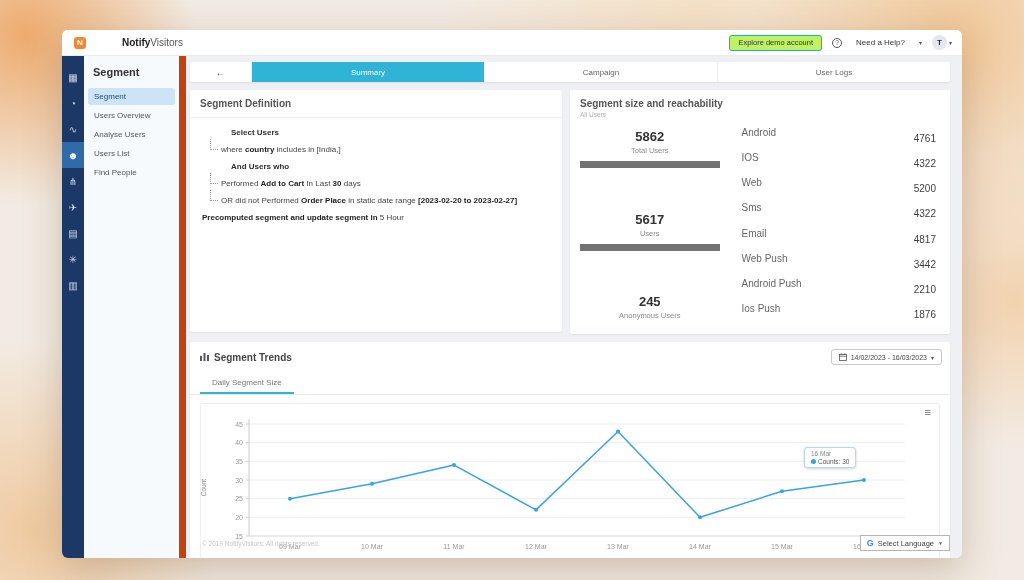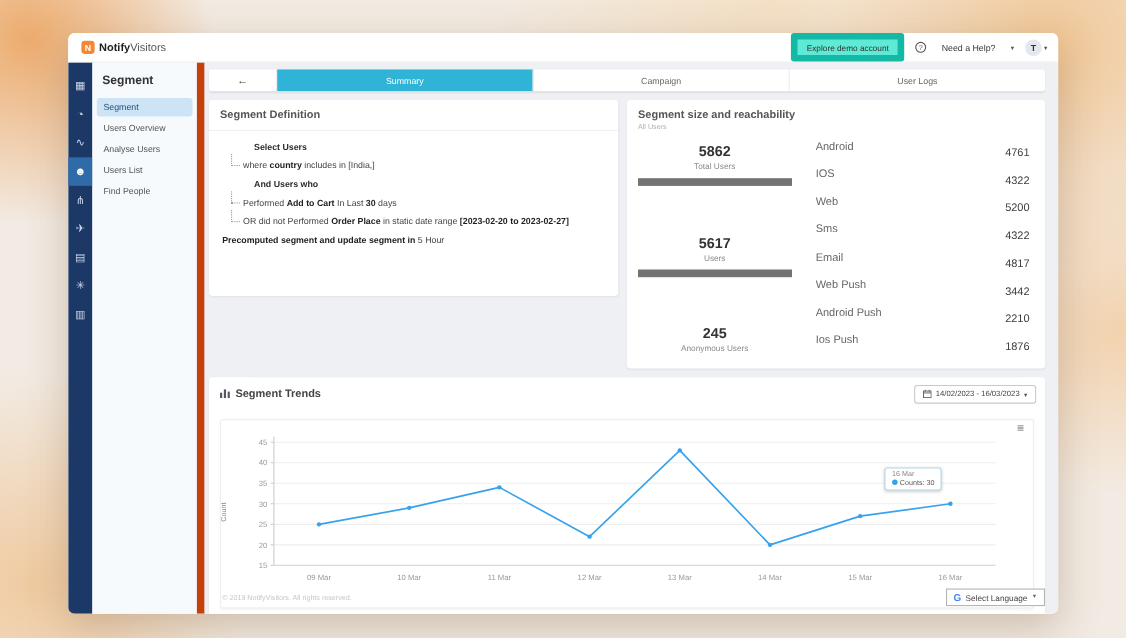--- a/index.html
+++ b/index.html
@@ -19,25 +19,25 @@
   .window { position:absolute; left:62px; top:30px; width:900px; height:528px;
     background:#fff; border-radius:6px; overflow:hidden;
     box-shadow:0 12px 38px rgba(110,70,30,.28); display:flex; flex-direction:column; }
 
   
   .topbar { flex:0 0 26px; display:flex; align-items:center; justify-content:space-between;
     padding:0 10px 0 12px; background:#fff; border-bottom:1px solid #ececec; }
   .brand { display:flex; align-items:center; gap:4px; font-size:10px; }
   .brand-icon { width:12px; height:12px; background:#f58634; color:#fff; border-radius:3px;
     font-size:8px; font-weight:bold; display:flex; align-items:center; justify-content:center; }
-  .brand-bold { font-weight:bold; color:#1d1d1d; }
+  .brand-bold { font-weight:bold; color:#1d1d1d;margin-left:32px; }
   .brand-light { color:#555; }
   .topbar-right { display:flex; align-items:center; gap:10px; }
-  .demo-btn { font-family:inherit; font-size:7.5px; color:#333; background:#5eead4;
-    border:6px solid #14b8a6; border-radius:3px; padding:2.5px 8px; cursor:pointer; }
+  .demo-btn { font-family:inherit; font-size:7.5px; color:#333; background:#bef264;
+    border:1px solid #14b8a6; border-radius:3px; padding:2.5px 8px; cursor:pointer; }
   .help { display:flex; align-items:center; gap:14px; font-size:8px; color:#333; cursor:pointer; }
   .help-q { width:10px; height:10px; border:1px solid #555; border-radius:50%; font-size:6.5px;
     color:#555; display:flex; align-items:center; justify-content:center; }
   .chev { font-size:6px; color:#555; }
   .avatar-wrap { display:flex; align-items:center; gap:2px; cursor:pointer; }
   .avatar { width:15px; height:15px; border-radius:50%; background:#e4e7f0; color:#333;
     font-size:8px; font-weight:bold; display:flex; align-items:center; justify-content:center; }
 
   .body { flex:1; display:flex; min-height:0; }
 
@@ -63,21 +63,21 @@
     font-size:10px; color:#444; cursor:pointer; font-family:inherit; }
   .tab { flex:1; background:#fff; border:none; border-right:1px solid #ececec;
     font-size:8px; color:#666; cursor:pointer; font-family:inherit; }
   .tab:last-child { border-right:none; }
   .tab.active { background:#2fb4d8; color:#fff; }
 
   .cards-row { display:flex; gap:8px; margin-bottom:8px; align-items:flex-start; }
   .card { background:#fff; border-radius:3px; box-shadow:0 1px 2px rgba(0,0,0,.06); }
   .card-header { padding:8px 10px; border-bottom:1px solid #f0f0f0; font-size:10px; font-weight:bold; color:#555; }
 
-  .def-card { flex:0 0 372px; height:178px; }
+  .def-card { flex:0 0 372px; height:242px; }
   .def-body { padding:10px 12px; font-size:8px; color:#444; }
   .def-line { margin-bottom:8px; white-space:nowrap; }
   .def-line.heading { font-weight:bold; color:#2d2d2d;padding-left:29px; }
   .def-line b { color:#1e1e1e; }
   .tree { position:relative; margin-left:6px; padding-left:13px; }
   .tree::before { content:""; position:absolute; left:2px; top:-6px; width:7px; height:10px;
     border-left:1px dotted #9a9a9a; border-bottom:1px dotted #9a9a9a; }
 
   .reach-card { flex:1; height:244px; display:flex; flex-direction:column; }
   .reach-header { padding:8px 10px 3px; }
@@ -269,20 +269,23 @@
             <button class="date-range">
               <span><svg width="8" height="8" viewBox="0 0 8 8">
                     <rect x="0.5" y="1.5" width="7" height="6" fill="none" stroke="#555" stroke-width="0.8"></rect>
                     <line x1="0.5" y1="3.2" x2="7.5" y2="3.2" stroke="#555" stroke-width="0.8"></line>
                     <line x1="2.2" y1="0.2" x2="2.2" y2="2" stroke="#555" stroke-width="0.8"></line>
                     <line x1="5.8" y1="0.2" x2="5.8" y2="2" stroke="#555" stroke-width="0.8"></line>
                   </svg></span>
               <span>14/02/2023 - 16/03/2023</span>
               <span class="chev">▾</span>
             </button>
+          </div>
+          <div class="trends-tabs">
+            <span class="trends-tab">Daily Segment Size</span>
           </div>
           <div class="chart-panel">
             <span class="menu-icon">≡</span>
             <div class="ylabel">Count</div>
             <div class="chart-wrap">
               <svg width="716" height="150">
                   <line x1="38" y1="124" x2="694" y2="124" stroke="#eeeeee" stroke-width="1"></line>
                   <line x1="35" y1="124" x2="38" y2="124" stroke="#cccccc" stroke-width="1"></line>
                   <text x="32" y="126.5" text-anchor="end" font-size="7" fill="#999999">15</text>
                   <line x1="38" y1="105.33333333333333" x2="694" y2="105.33333333333333" stroke="#eeeeee" stroke-width="1"></line>

